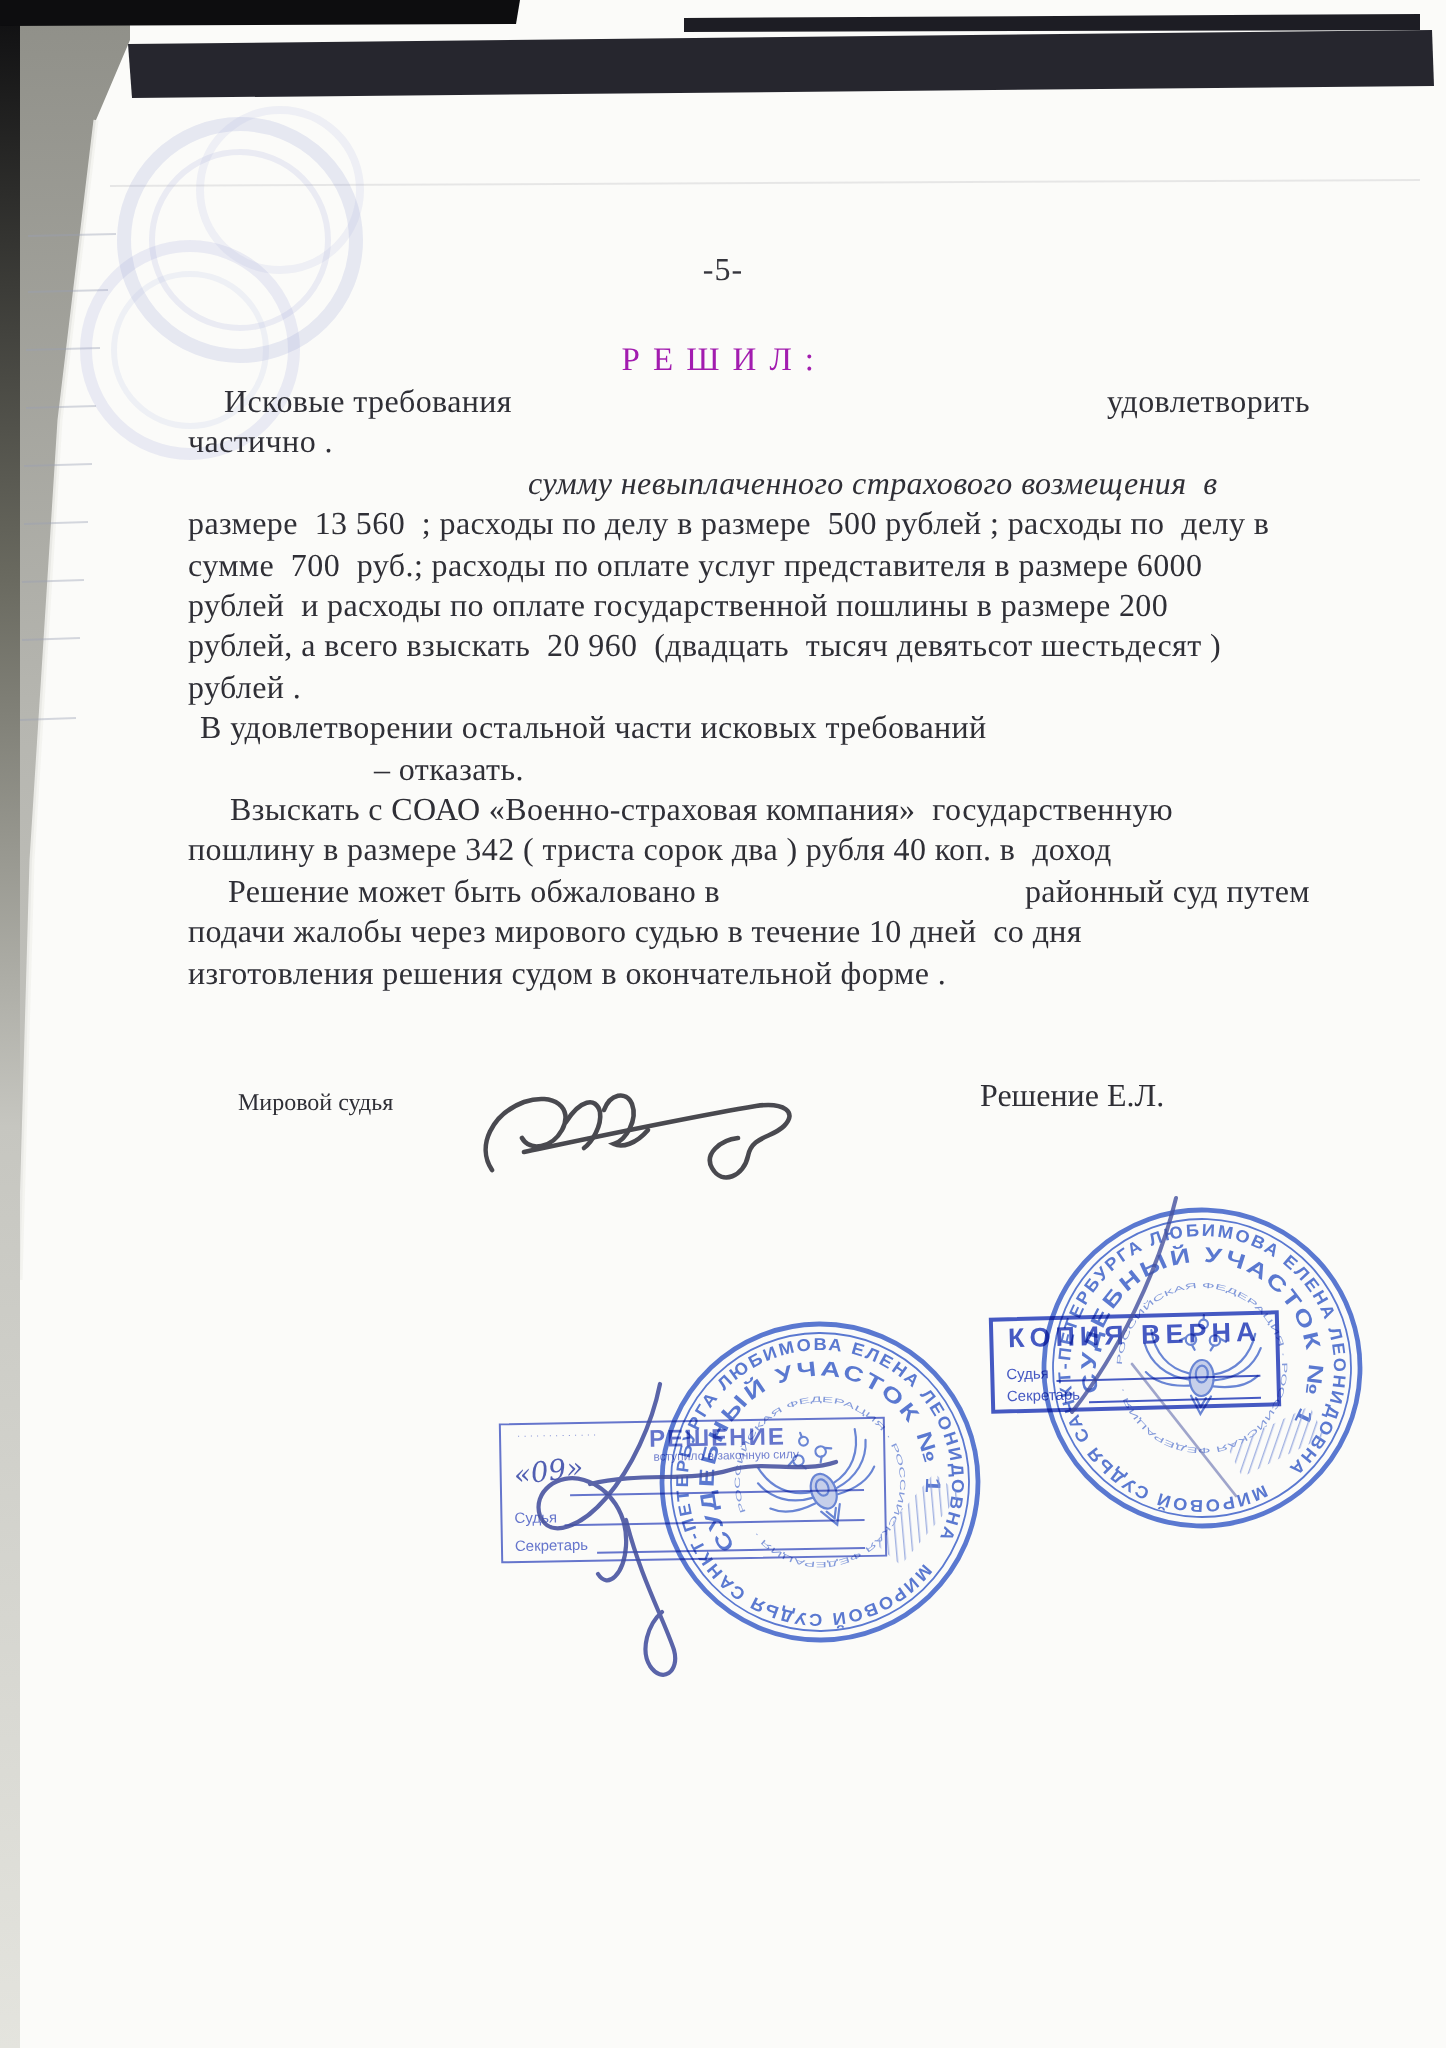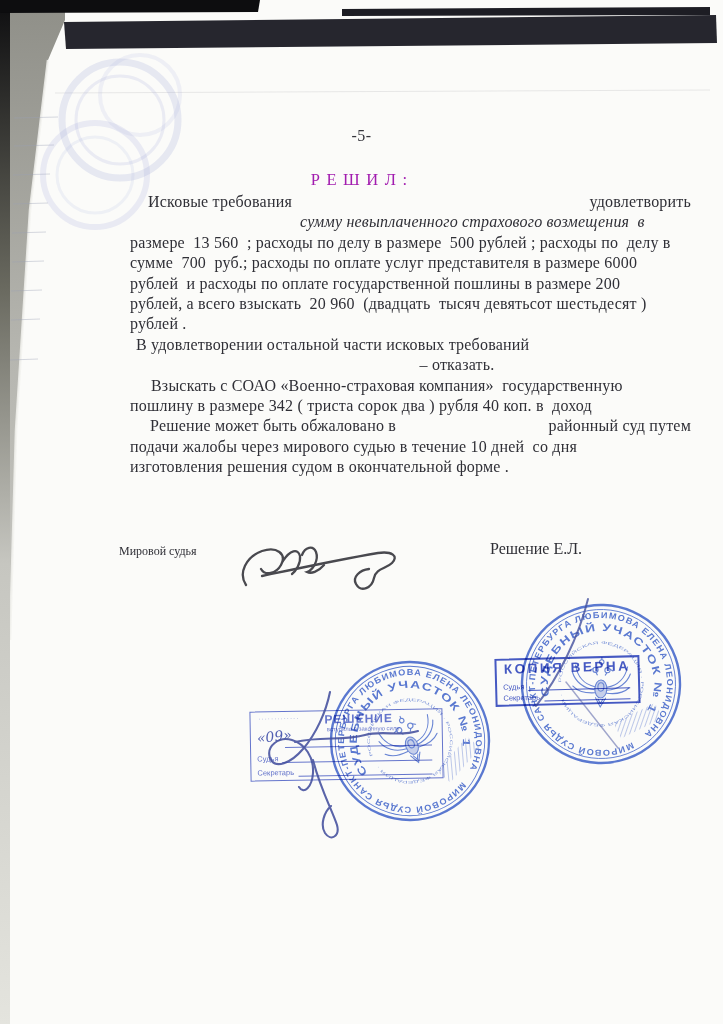--- a/index.html
+++ b/index.html
@@ -7,25 +7,25 @@
     background:#fbfbf9;font-family:"Liberation Serif",serif;}
   svg{display:block;}
   
   #scan-bg{position:absolute;left:0;top:0;width:723px;height:1024px;pointer-events:none;}
   
   #page-number{position:absolute;left:94px;top:127px;width:561px;text-align:center;
     padding-right:26px;box-sizing:border-box;font-size:16px;color:#35353c;letter-spacing:.5px;}
   #heading{position:absolute;left:94px;top:170px;width:561px;text-align:center;
     padding-right:30px;box-sizing:border-box;font-size:16.5px;color:#a21caf;letter-spacing:1.2px;}
   #textblock{position:absolute;left:94px;top:192px;width:561px;
-    font-size:16px;line-height:20.4px;color:#2f2f36;letter-spacing:.2px;margin-left:36px;}
+    font-size:16px;line-height:20.4px;color:#2f2f36;letter-spacing:.2px;}
   .line{white-space:pre-wrap;}
   .split{display:flex;justify-content:space-between;white-space:pre-wrap;}
   .pl18{padding-left:18px;} .pl20{padding-left:20px;}
-  .i6{text-indent:6px;} .i21{text-indent:21px;} .i93{text-indent:93px;text-align:center;} .i170{text-indent:170px;font-style:italic;}
+  .i6{text-indent:6px;} .i21{text-indent:21px;} .i93{text-indent:93px;} .i170{text-indent:170px;font-style:italic;}
   #sig-role{position:absolute;left:119px;top:544px;font-size:12px;color:#2f2f36;}
   #sig-name{position:absolute;left:490px;top:540px;font-size:16px;color:#2f2f36;}
   
   .ink{mix-blend-mode:multiply;}
   
   .seal{position:absolute;width:170px;height:170px;opacity:.92;}
   #seal-a{left:325px;top:656px;transform:rotate(-22deg);}
   #seal-b{left:516px;top:599px;transform:rotate(2deg);}
   
   #copy-stamp{position:absolute;left:495px;top:657px;width:145px;height:48px;
@@ -112,20 +112,21 @@
       <circle cx="75" cy="125" r="38" stroke="#b0b8e2" stroke-width="3" opacity="0.16"></circle>
       <circle cx="120" cy="45" r="40" stroke="#a8b0de" stroke-width="4" opacity="0.15"></circle>
     </g>
   </svg>
 
   <div id="page-number">-5-</div>
   <div id="heading">Р Е Ш И Л :</div>
 
   <div id="textblock">
     <div class="split"><span class="pl18">Исковые требования</span><span>удовлетворить</span></div>
+    <div class="line">частично .</div>
     <div class="line i170">сумму невыплаченного страхового возмещения  в</div>
     <div class="line">размере  13 560  ; расходы по делу в размере  500 рублей ; расходы по  делу в</div>
     <div class="line">сумме  700  руб.; расходы по оплате услуг представителя в размере 6000</div>
     <div class="line">рублей  и расходы по оплате государственной пошлины в размере 200</div>
     <div class="line">рублей, а всего взыскать  20 960  (двадцать  тысяч девятьсот шестьдесят )</div>
     <div class="line">рублей .</div>
     <div class="line i6">В удовлетворении остальной части исковых требований</div>
     <div class="line i93">– отказать.</div>
     <div class="line i21">Взыскать с СОАО «Военно-страховая компания»  государственную</div>
     <div class="line">пошлину в размере 342 ( триста сорок два ) рубля 40 коп. в  доход</div>

